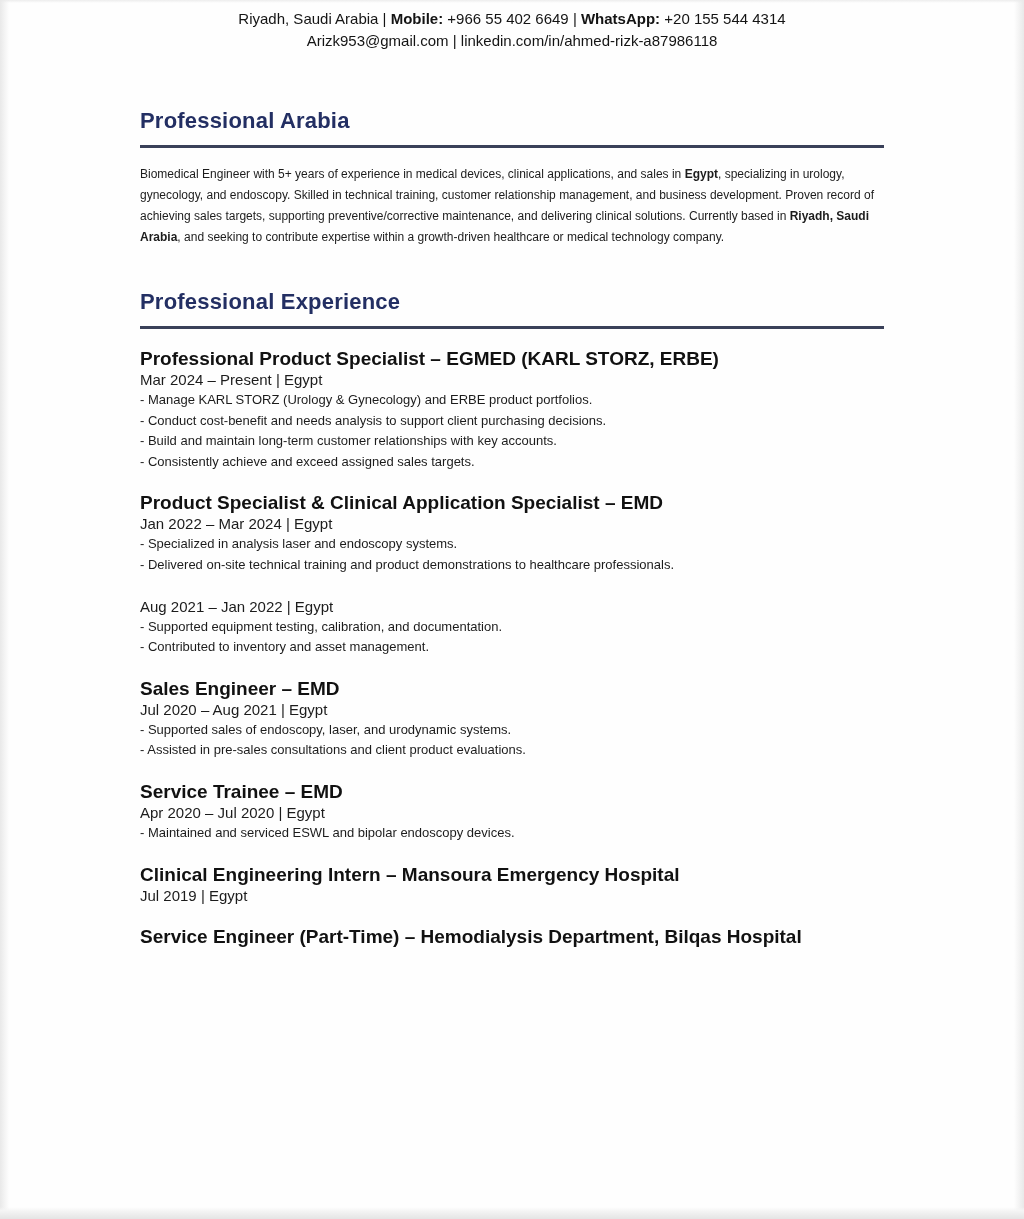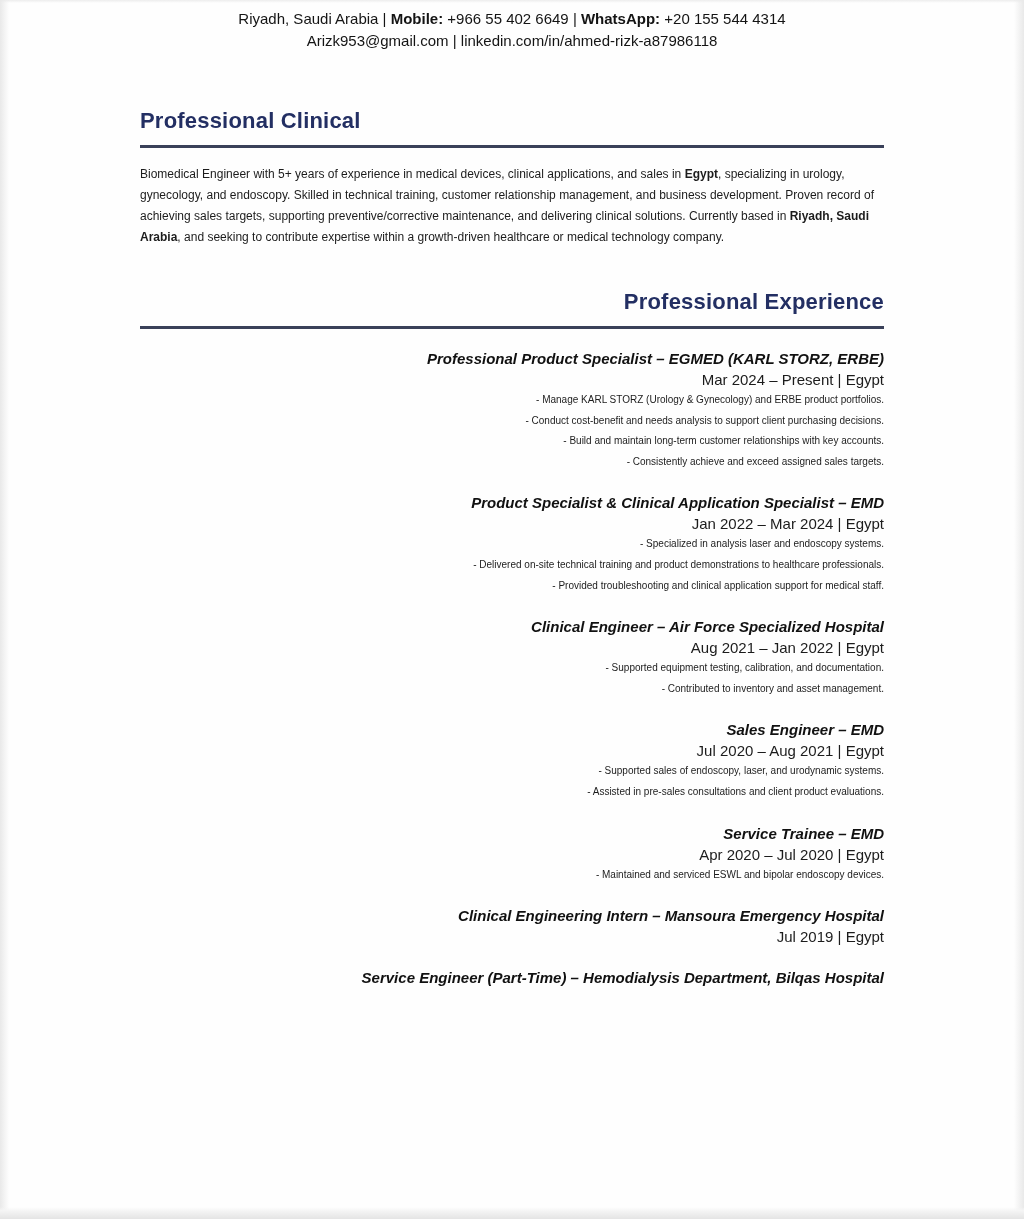--- a/index.html
+++ b/index.html
@@ -70,38 +70,37 @@
 
   .summary-section { margin-top: 57px; }
   .summary-paragraph {
     margin-top: 16px;
     font-size: 12px;
     line-height: 21px;
     color: var(--body);
   }
   .summary-paragraph .b { font-weight: bold; }
 
-  .experience-section { margin-top: 42px; text-align: right; }
+  .experience-section { margin-top: 42px; }
   .experience-list { margin-top: 19px; }
 
   .job { margin-bottom: 20px; }
   .job-title {
-    font-size: 15px;
+    font-size: 19px;
     font-weight: bold;
     line-height: 21px;
     color: #111;
-    font-style: italic;
   }
   .job-date {
     font-size: 15px;
     line-height: 21px;
     color: var(--body);
   }
   .job-bullets .bullet {
-    font-size: 10px;
+    font-size: 13px;
     line-height: 20.6px;
     color: var(--body);
   }
 </style>
 </head>
 <body>
 
 <div class="page">
   <div class="edge-top"></div>
   <div class="edge-left"></div>
@@ -109,21 +108,21 @@
   <div class="edge-bottom"></div>
 
   <div class="content">
 
     <div class="contact-header">
       <div><span>Riyadh, Saudi Arabia | </span><span class="b">Mobile:</span><span> +966 55 402 6649 | </span><span class="b">WhatsApp:</span><span> +20 155 544 4314</span></div>
       <div>Arizk953@gmail.com | linkedin.com/in/ahmed-rizk-a87986118</div>
     </div>
 
     <div class="summary-section">
-      <div class="section-title">Professional Clinical</div>
+      <div class="section-title">Professional Arabia</div>
       <hr class="section-rule">
       <div class="summary-paragraph"><span>Biomedical Engineer with 5+ years of experience in medical devices, clinical applications, and sales in </span><span class="b">Egypt</span><span>, specializing in urology, gynecology, and endoscopy. Skilled in technical training, customer relationship management, and business development. Proven record of achieving sales targets, supporting preventive/corrective maintenance, and delivering clinical solutions. Currently based in </span><span class="b">Riyadh, Saudi Arabia</span><span>, and seeking to contribute expertise within a growth-driven healthcare or medical technology company.</span></div>
     </div>
 
     <div class="experience-section">
       <div class="section-title">Professional Experience</div>
       <hr class="section-rule">
       <div class="experience-list">
   <div class="job">
     <div class="job-title">Professional Product Specialist – EGMED (KARL STORZ, ERBE)</div>
@@ -135,26 +134,24 @@
               <div class="bullet">- Consistently achieve and exceed assigned sales targets.</div>
             </div>
   </div>
 
   <div class="job">
     <div class="job-title">Product Specialist &amp; Clinical Application Specialist – EMD</div>
     <div class="job-date">Jan 2022 – Mar 2024 | Egypt</div>
     <div class="job-bullets">
               <div class="bullet">- Specialized in analysis laser and endoscopy systems.</div>
               <div class="bullet">- Delivered on-site technical training and product demonstrations to healthcare professionals.</div>
-              <div class="bullet">- Provided troubleshooting and clinical application support for medical staff.</div>
             </div>
   </div>
 
   <div class="job">
-    <div class="job-title">Clinical Engineer – Air Force Specialized Hospital</div>
     <div class="job-date">Aug 2021 – Jan 2022 | Egypt</div>
     <div class="job-bullets">
               <div class="bullet">- Supported equipment testing, calibration, and documentation.</div>
               <div class="bullet">- Contributed to inventory and asset management.</div>
             </div>
   </div>
 
   <div class="job">
     <div class="job-title">Sales Engineer – EMD</div>
     <div class="job-date">Jul 2020 – Aug 2021 | Egypt</div>

